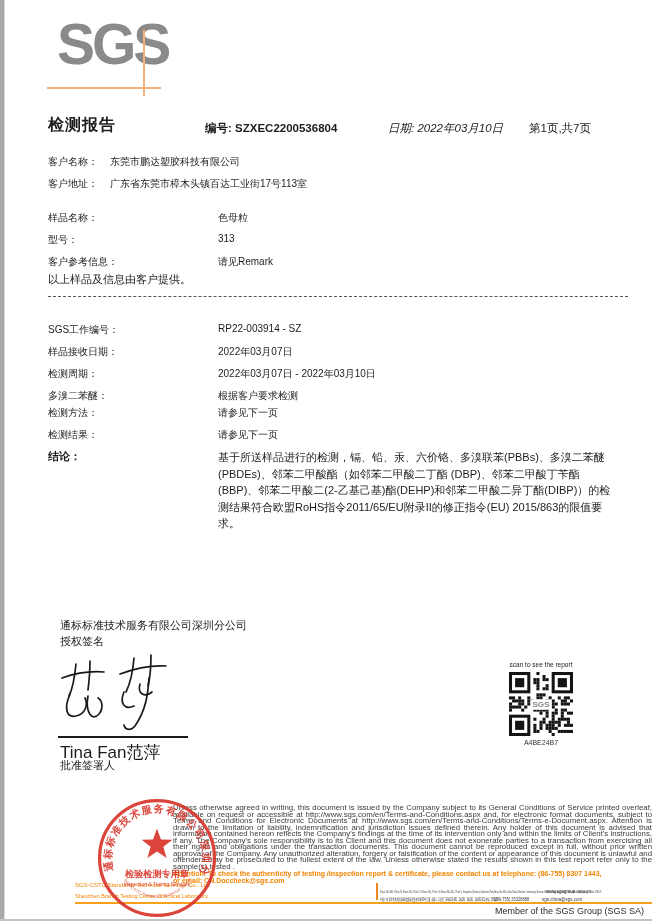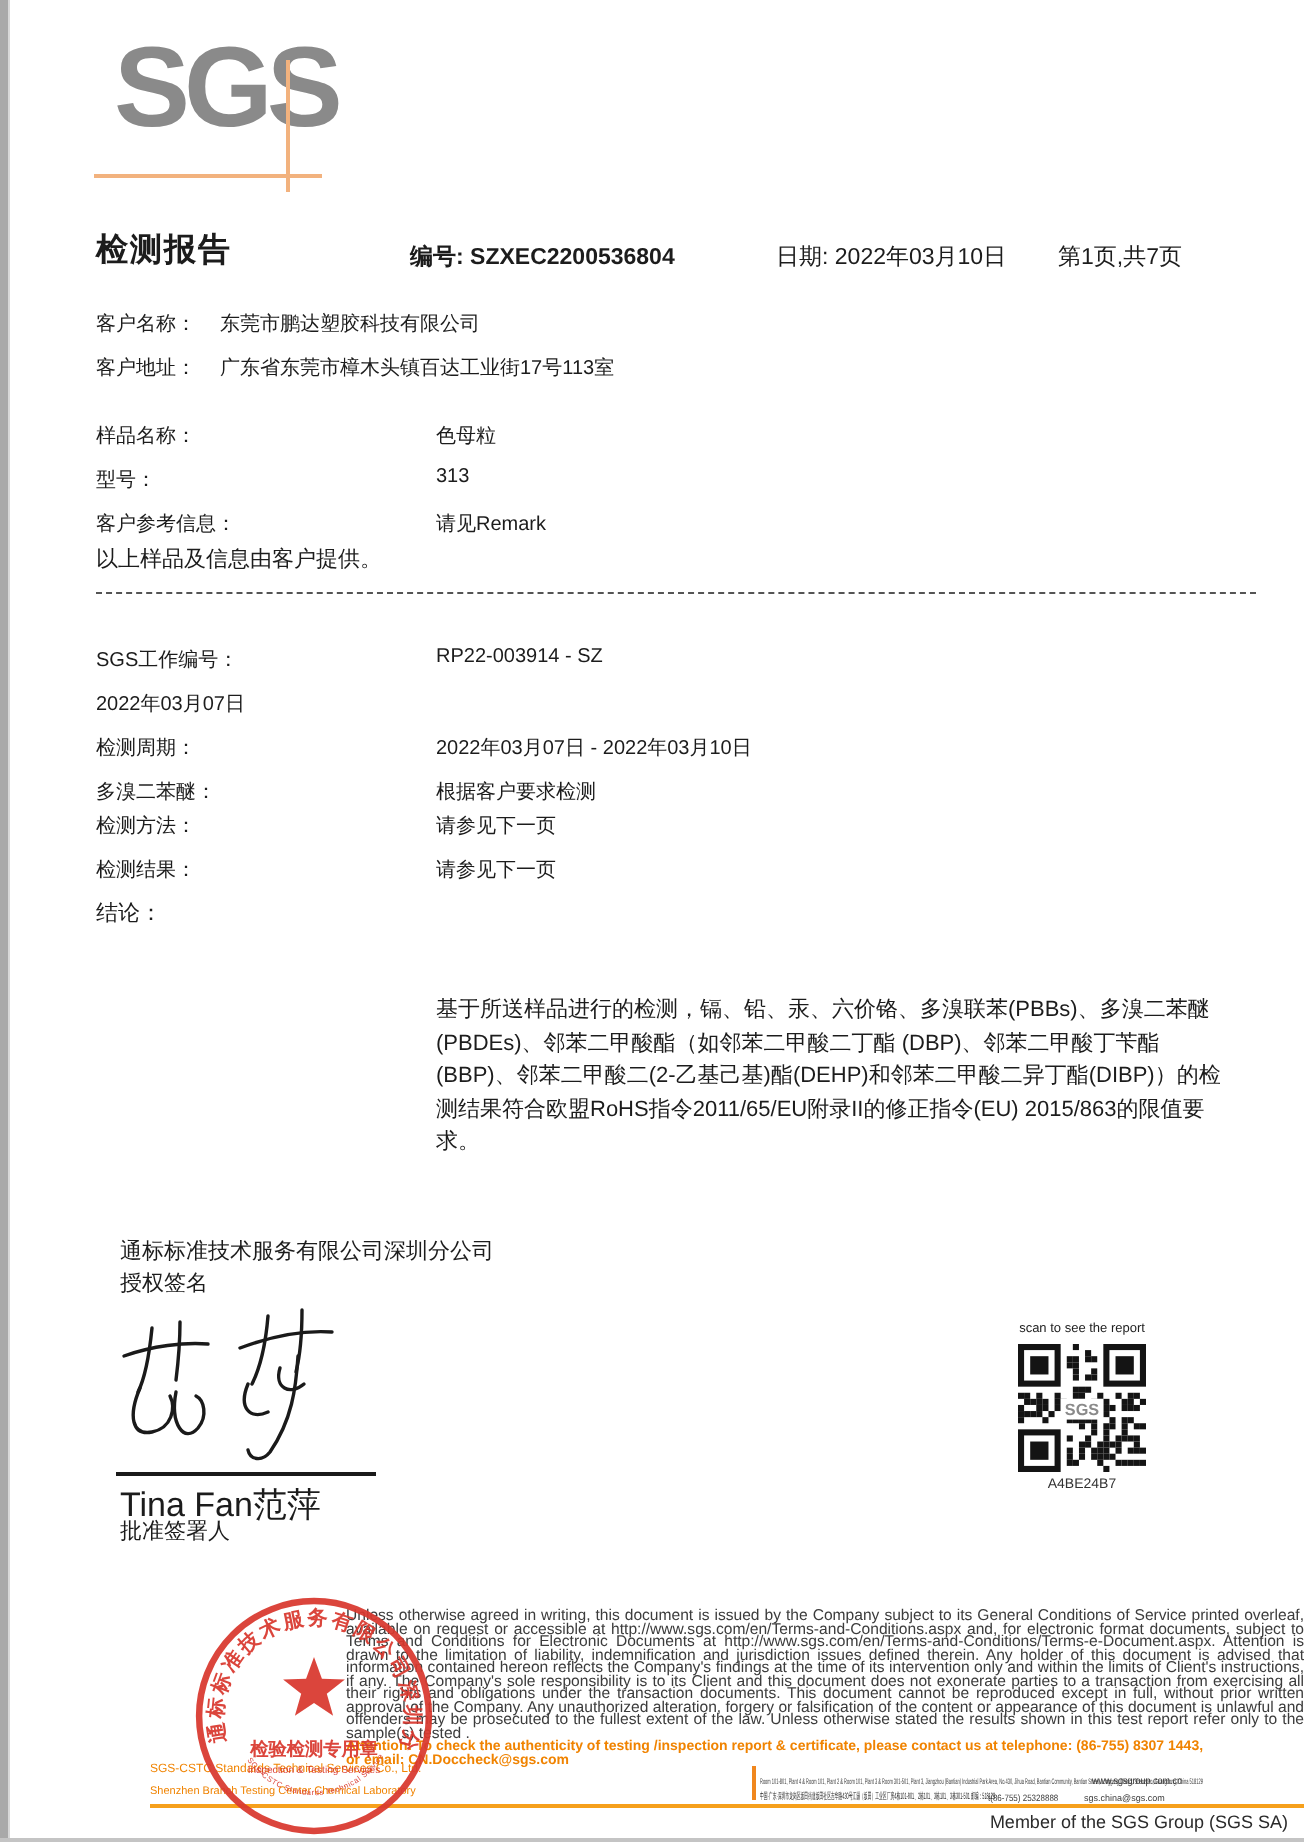--- a/index.html
+++ b/index.html
@@ -9,32 +9,32 @@
   
   .edge-left{left:0;top:0;width:4px;height:100%;background:#a9a9a9;border-right:1px solid #d8d8d8;}
   .edge-bottom{left:0;bottom:0;width:100%;height:2px;background:#c4c4c4;}
   
   .logo-text{left:57px;top:16px;font-size:57px;font-weight:bold;color:#8a8a8a;letter-spacing:-3px;line-height:1;}
   .logo-h{left:47px;top:87px;width:114px;height:2px;background:#f2b27e;}
   .logo-v{left:143px;top:30px;width:2px;height:66px;background:#f2b27e;}
   
   .title{left:48px;top:115px;font-size:16px;font-weight:bold;letter-spacing:1px;}
   .hmeta{top:121px;font-size:11.5px;white-space:nowrap;}
-  .h-no{left:205px;font-weight:bold;} .h-date{left:388px;} .h-page{left:529px;}
+  .h-no{left:205px;font-weight:bold;} .h-date{left:388px;font-style:italic;} .h-page{left:529px;}
   
   .row{position:absolute;left:48px;font-size:10px;display:flex;white-space:nowrap;}
   .row .lbl{flex:0 0 auto;}
   .g1 .lbl{width:62px;}
   .g2 .lbl{width:170px;}
   .plain{position:absolute;left:48px;font-size:11px;}
   .dash{left:48px;top:296px;width:580px;border-top:1px dashed #555;height:0;}
   
   .conc{left:48px;top:449px;display:flex;font-size:11px;}
-  .conc .lbl{width:170px;flex:0 0 auto;}
-  .conc .txt{width:402px;white-space:normal;line-height:16.5px;margin-top:48px;}
+  .conc .lbl{width:170px;flex:0 0 auto;font-weight:bold;}
+  .conc .txt{width:402px;white-space:normal;line-height:16.5px;}
   
   .sig-co{left:60px;top:618px;font-size:11px;}
   .sig-auth{left:60px;top:634px;font-size:11px;}
   .sig-img{left:52px;top:652px;}
   .sig-line{left:58px;top:736px;width:130px;height:2px;background:#1a1a1a;}
   .sig-name{left:60px;top:741px;font-size:17px;}
   .sig-role{left:60px;top:758px;font-size:11px;}
   
   .qr-cap{left:494px;top:661px;width:94px;text-align:center;font-size:6.5px;color:#222;}
   .qr-box{left:509px;top:672px;}
@@ -100,20 +100,21 @@
   </div>
   <div class="plain" style="top:272px">以上样品及信息由客户提供。</div>
 
   <div class="abs dash"></div>
 
   <div class="row g2" style="top:323px">
     <span class="lbl">SGS工作编号：</span>
     <span class="val">RP22-003914 - SZ</span>
   </div>
   <div class="row g2" style="top:345px">
+    <span class="lbl">样品接收日期：</span>
     <span class="val">2022年03月07日</span>
   </div>
   <div class="row g2" style="top:367px">
     <span class="lbl">检测周期：</span>
     <span class="val">2022年03月07日 - 2022年03月10日</span>
   </div>
   <div class="row g2" style="top:389px">
     <span class="lbl">多溴二苯醚：</span>
     <span class="val">根据客户要求检测</span>
   </div>

